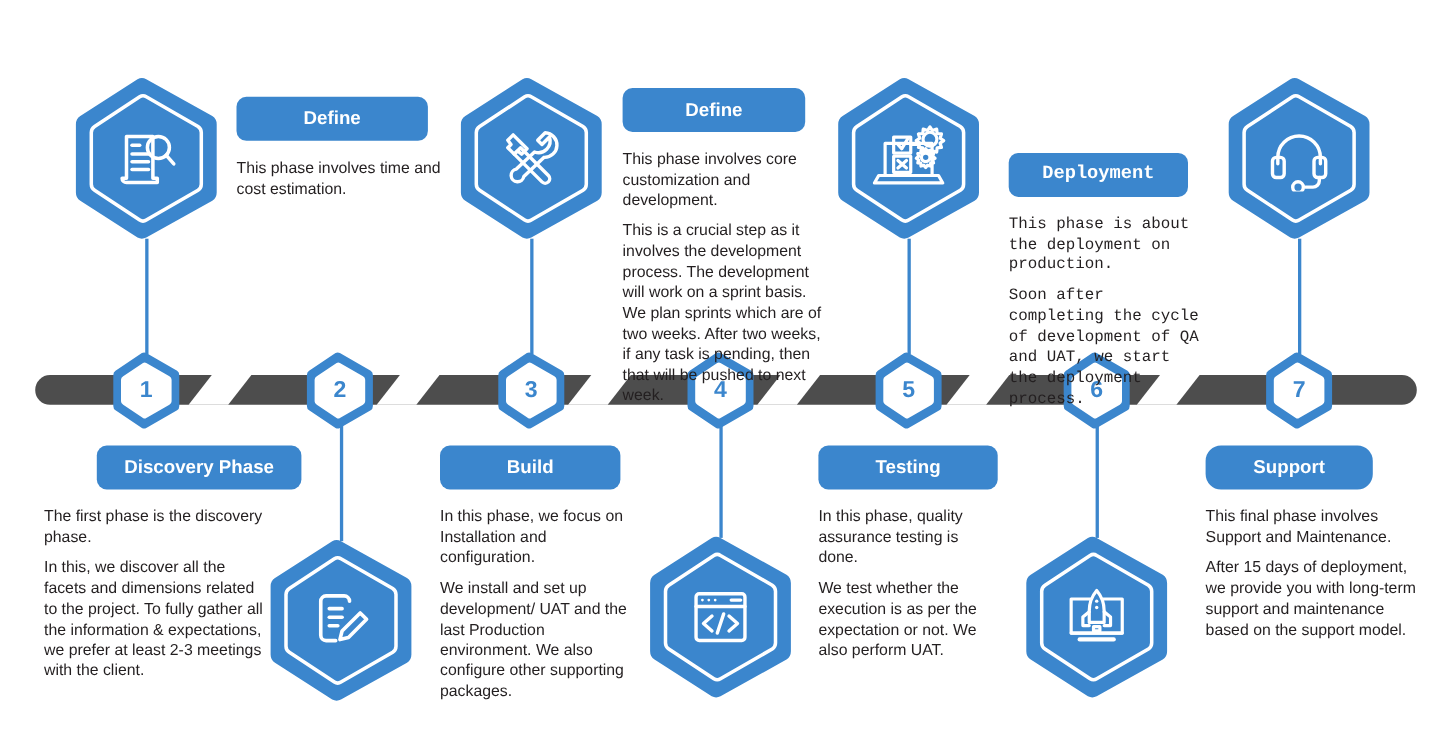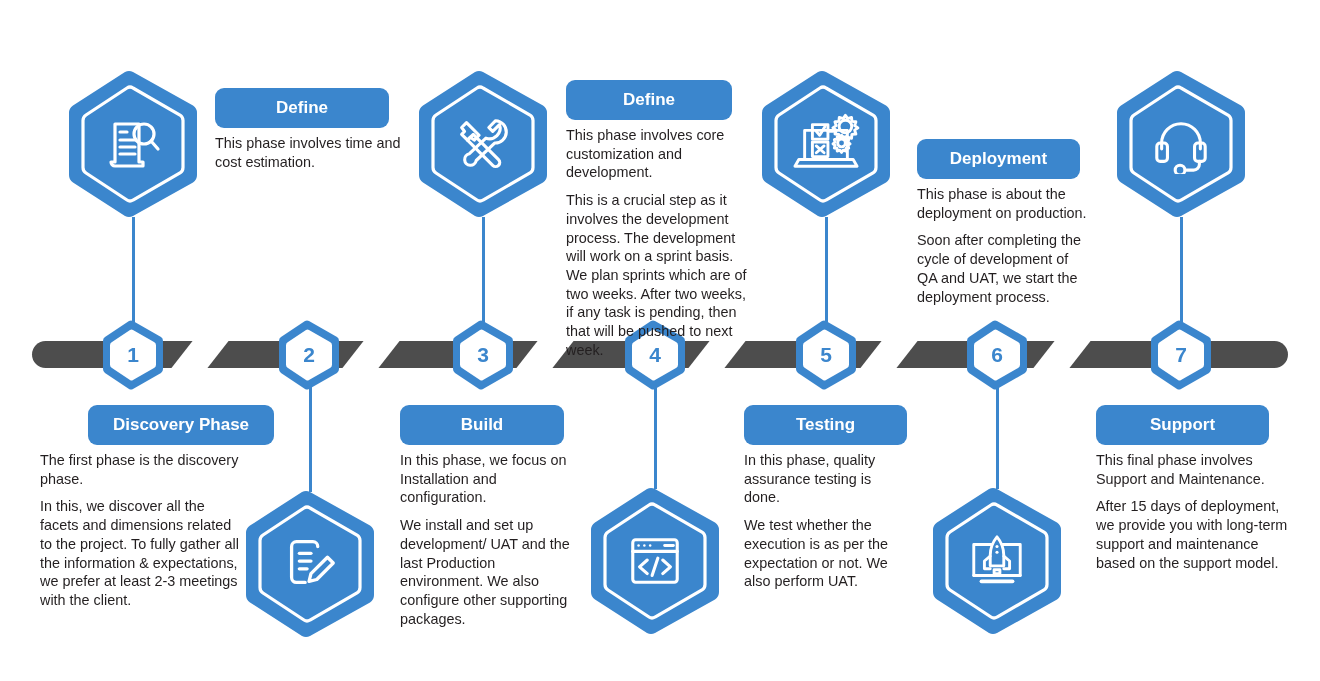--- a/index.html
+++ b/index.html
@@ -73,21 +73,21 @@
     border-radius:9px;
     text-align:center;
     padding:11px 10px 12px 10px;
     box-sizing:border-box;
     line-height:1;
   }
   .para{
     color:#231f20;
     font-size:14.4px;
     line-height:1.30;
-    margin-top:6px;
+    margin-top:16px;
   }
   .para + .para{margin-top:9px;}
 </style>
 </head>
 <body>
 
 <div class="stage">
 
   <div class="timeline-bar"></div>
   <div class="bar-notch" style="left:353px;"></div>
@@ -280,21 +280,21 @@
     </div>
   </div>
   <div class="connector" style="left:996px;top:386px;height:103px;"></div>
   <div class="num-hex" style="left:966px;top:320px;">
     <svg class="outer" width="62" height="70" viewBox="0 0 62 70">
       <path d="M31 1 L59 17 Q61 18.2 61 21 L61 49 Q61 51.8 59 53 L31 69 Q29 70 27 69 L3 53 Q1 51.8 1 49 L1 21 Q1 18.2 3 17 L27 1 Q29 0 31 1 Z" fill="#3b86cd"></path>
       <path d="M31 10 L52 22 Q54 23 54 25.2 L54 44.8 Q54 47 52 48 L31 60 Q29.5 61 28 60 L10 48 Q8 47 8 44.8 L8 25.2 Q8 23 10 22 L28 10 Q29.5 9 31 10 Z" fill="#ffffff"></path>
     </svg>
     <div class="label">6</div>
   </div>
-  <div class="block" style="left:917px;top:139px;width:175px;">
+  <div class="block" style="left:917px;top:139px;width:175px;font-family:Liberation Mono, monospace;">
     <div class="pill" style="width:163px;">Deployment</div>
     <div class="para">This phase is about the deployment on production.</div>
     <div class="para">Soon after completing the cycle of development of QA and UAT, we start the deployment process.</div>
   </div>
 
   <div class="icon-hex" style="left:1115px;top:70px;">
     <svg class="hexshape" width="132" height="148" viewBox="0 0 132 148">
       <path d="M66 2 L126 35.5 Q130 38 130 43 L130 105 Q130 110 126 112.5 L66 146 Q62 148 58 146 L6 112.5 Q2 110 2 105 L2 43 Q2 38 6 35.5 L58 2 Q62 0 66 2 Z" fill="#3b86cd"></path>
       <path d="M66 18 L113 45 Q116 47 116 50.5 L116 97.5 Q116 101 113 103 L66 130 Q63 132 60 130 L19 103 Q16 101 16 97.5 L16 50.5 Q16 47 19 45 L60 18 Q63 16 66 18 Z" fill="none" stroke="#ffffff" stroke-width="3.2"></path>
     </svg>
@@ -310,18 +310,18 @@
   </div>
   <div class="connector" style="left:1180px;top:217px;height:105px;"></div>
   <div class="num-hex" style="left:1150px;top:320px;">
     <svg class="outer" width="62" height="70" viewBox="0 0 62 70">
       <path d="M31 1 L59 17 Q61 18.2 61 21 L61 49 Q61 51.8 59 53 L31 69 Q29 70 27 69 L3 53 Q1 51.8 1 49 L1 21 Q1 18.2 3 17 L27 1 Q29 0 31 1 Z" fill="#3b86cd"></path>
       <path d="M31 10 L52 22 Q54 23 54 25.2 L54 44.8 Q54 47 52 48 L31 60 Q29.5 61 28 60 L10 48 Q8 47 8 44.8 L8 25.2 Q8 23 10 22 L28 10 Q29.5 9 31 10 Z" fill="#ffffff"></path>
     </svg>
     <div class="label">7</div>
   </div>
   <div class="block" style="left:1096px;top:405px;width:192px;">
-    <div class="pill" style="width:173px;">Support</div>
+    <div class="pill" style="width:152px;border-radius:14px;">Support</div>
     <div class="para">This final phase involves Support and Maintenance.</div>
     <div class="para">After 15 days of deployment, we provide you with long-term support and maintenance based on the support model.</div>
   </div>
 
 </div>
 
 </body></html>

